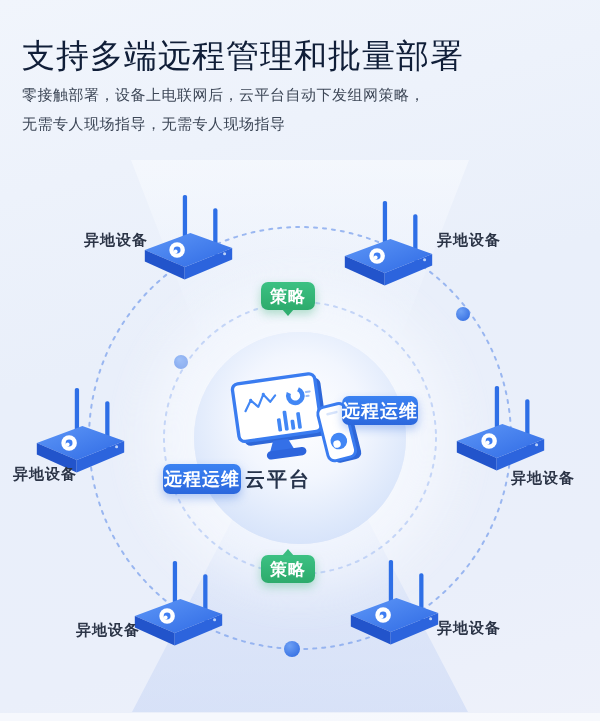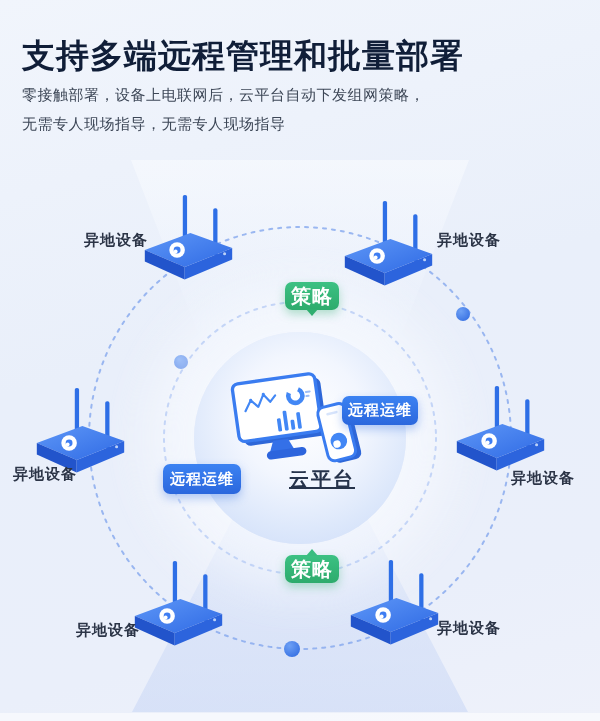--- a/index.html
+++ b/index.html
@@ -12,35 +12,35 @@
   
   .hourglass { position:absolute; left:0; top:0; width:600px; height:721px;
     background:linear-gradient(180deg,rgba(255,255,255,0.85) 0%,rgba(240,245,253,0.45) 38%,rgba(213,225,249,0.40) 70%,rgba(198,213,245,0.55) 100%);
     clip-path:polygon(131px 160px,469px 160px,346px 478px,468px 712px,132px 712px,254px 478px); }
 
   .bottom-strip { position:absolute; left:0; bottom:0; width:600px; height:8px;
     background:rgba(255,255,255,0.55); }
 
   
   .hdr { position:absolute; left:22px; top:36px; width:556px; }
-  .hdr h1 { font-size:33px; line-height:1.2; font-weight:700; color:#101e38; letter-spacing:1px; }
+  .hdr h1 { font-size:33px; line-height:1.2; font-weight:400; color:#101e38; letter-spacing:1px; }
   .hdr .sub { margin-top:4px; font-size:15px; line-height:1.95; color:#3d4757; letter-spacing:0.5px; }
 
   
   .orbits { position:absolute; left:0; top:0; }
 
   
   .glow { position:absolute; left:194px; top:332px; width:212px; height:212px; border-radius:50%;
     background:radial-gradient(circle at 50% 40%, #ffffff 0%, #f2f6fe 38%, #dde8fb 68%, #c9d9f8 100%);
     box-shadow:0 0 55px 45px rgba(250,252,255,0.65); }
 
   .center-illu { position:absolute; left:224px; top:368px; width:140px; height:108px; }
 
-  .center-label { position:absolute; left:245px; top:466px; width:110px; text-align:right;
-    font-size:20px; font-weight:700; color:#26334b; letter-spacing:2px;text-decoration:underline; }
+  .center-label { position:absolute; left:245px; top:466px; width:110px; text-align:left;
+    font-size:20px; font-weight:700; color:#26334b; letter-spacing:2px; }
 
   
   .router { position:absolute; width:95px; height:95px; }
   .r1 { left:141px; top:193px; }
   .r2 { left:341px; top:199px; }
   .r3 { left:33px;  top:386px; }
   .r4 { left:453px; top:384px; }
   .r5 { left:131px; top:559px; }
   .r6 { left:347px; top:558px; }
 
@@ -48,23 +48,23 @@
   .l1 { left:58px;  top:231px; width:90px; text-align:right; }
   .l2 { left:437px; top:231px; }
   .l3 { left:13px;  top:465px; }
   .l4 { left:511px; top:469px; }
   .l5 { left:76px;  top:621px; }
   .l6 { left:437px; top:619px; }
 
   
   .badge { position:absolute; display:flex; align-items:center; justify-content:center;
     color:#fff; font-weight:700; border-radius:7px; letter-spacing:1px; }
-  .badge.green { background:linear-gradient(180deg,#3cc183,#2dab6c); font-size:20px;
-    box-shadow:0 4px 10px rgba(45,171,108,0.35);margin-left:24px; }
-  .badge.blue  { background:linear-gradient(180deg,#3b82f2,#2b67dd); font-size:15px;
+  .badge.green { background:linear-gradient(180deg,#3cc183,#2dab6c); font-size:17px;
+    box-shadow:0 4px 10px rgba(45,171,108,0.35); }
+  .badge.blue  { background:linear-gradient(180deg,#3b82f2,#2b67dd); font-size:18px;
     box-shadow:0 4px 10px rgba(46,110,226,0.35); }
   .b-policy-top    { left:261px; top:282px; width:54px; height:28px; }
   .b-policy-bottom { left:261px; top:555px; width:54px; height:28px; }
   .b-remote { left:342px; top:396px; width:76px; height:29px; }
   .b-batch  { left:163px; top:464px; width:78px; height:30px; }
   .badge.pointer-down::after { content:""; position:absolute; left:50%; bottom:-6px; transform:translateX(-50%);
     border-left:6px solid transparent; border-right:6px solid transparent; border-top:7px solid #2fae6f; }
   .badge.pointer-up::after { content:""; position:absolute; left:50%; top:-6px; transform:translateX(-50%);
     border-left:6px solid transparent; border-right:6px solid transparent; border-bottom:7px solid #3abd80; }
 </style>

